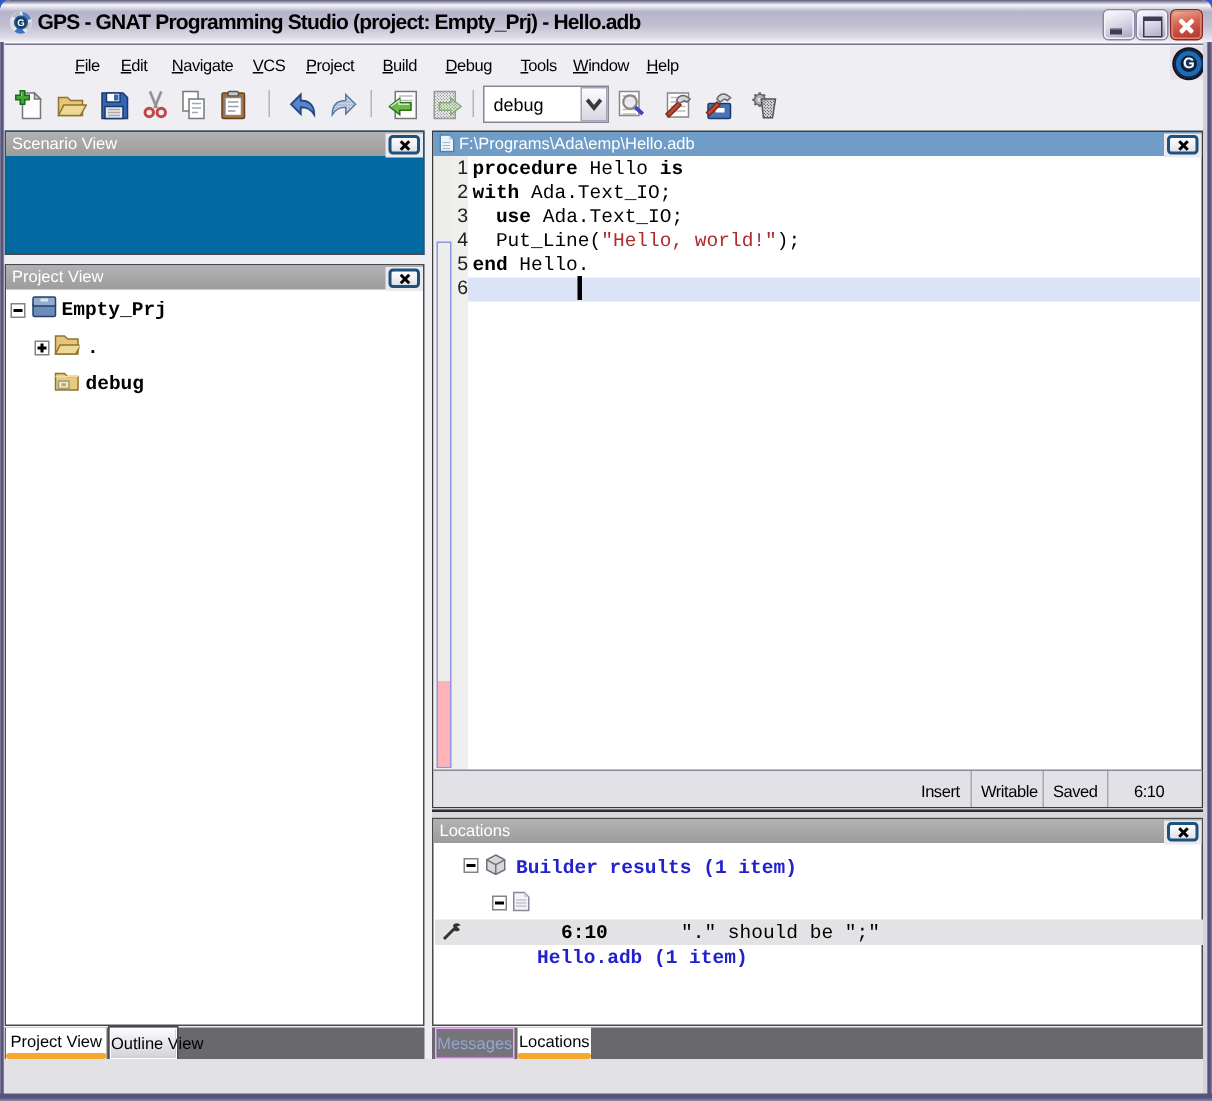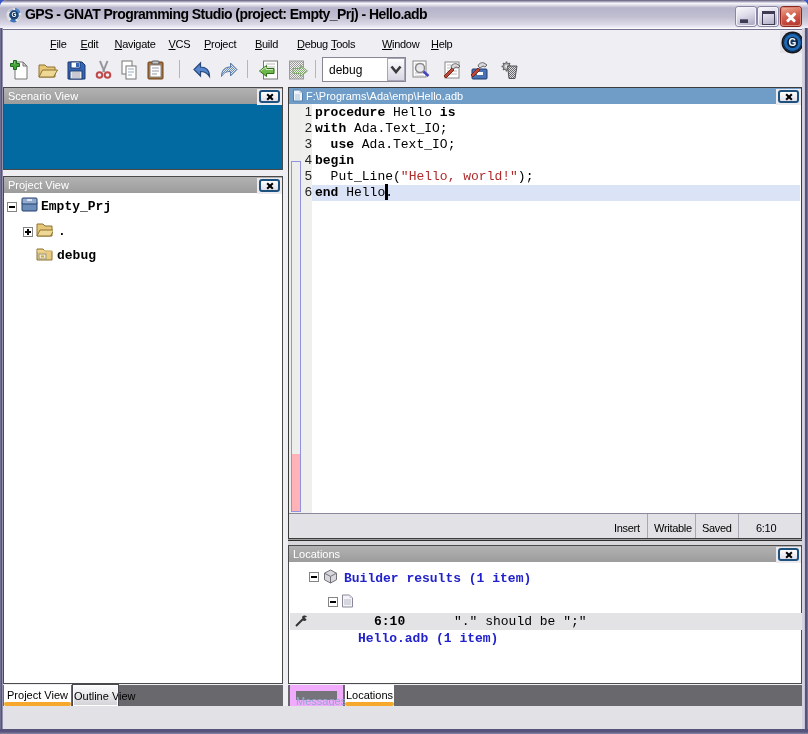--- a/index.html
+++ b/index.html
@@ -84,21 +84,21 @@
 #locations .lrow { position:absolute; font-size:13px; font-weight:bold; color:#2222cc; }
 #locerr { position:absolute; left:1px; top:67px; width:512px; height:17px; background:#e3e2e5; font-size:13px; }
 
 .tabstrip { position:absolute; height:21px; background:#69686d; }
 #ltabs { left:3px; top:685px; width:280px; }
 #rtabs { left:288px; top:685px; width:514px; }
 .tab { position:absolute; top:0; height:21px; font-size:11px; padding:4px 0 0 0; text-align:center; white-space:nowrap; }
 .tab.active { background:#fff; color:#000; }
 .tab.active::after { content:""; position:absolute; left:0; bottom:0; height:4px; width:100%; background:#f5a82c; border-radius:2px; }
 .tab.raised { background:linear-gradient(#fbfbfc,#d4d3d8); color:#000; border:1px solid #fff; outline:1px solid #4a4952; }
-.tab.sunken { background:#75747a; color:#93a7cc; border:6px solid #f0abfc; }
+.tab.sunken { background:#75747a; color:#93a7cc; border:1px solid #f0abfc; }
 
 #botbar { position:absolute; left:3px; top:706px; width:799px; height:23px; background:#e2e1e6; }
 #hsplit { position:absolute; left:288px; top:539px; width:514px; height:6px; background:linear-gradient(180deg,#fdfdfd 0%,#2e2e2e 18%,#2e2e2e 40%,#d8d7dc 40%,#d8d7dc 100%); }
 </style>
 </head>
 <body>
 <div id="win">
   <div id="titlebar">
     <svg id="title-ico" viewBox="0 0 20 20">
       <circle cx="10" cy="10" r="9.2" fill="#e8e8ec"></circle>
@@ -117,21 +117,21 @@
     <div class="capbtn" id="btn-close"></div>
   </div>
   <div id="menubar">
     <span class="mi" style="left:7px"><u>F</u>ile</span>
     <span class="mi" style="left:37.5px"><u>E</u>dit</span>
     <span class="mi" style="left:71.5px"><u>N</u>avigate</span>
     <span class="mi" style="left:125.5px"><u>V</u>CS</span>
     <span class="mi" style="left:161px"><u>P</u>roject</span>
     <span class="mi" style="left:212px"><u>B</u>uild</span>
     <span class="mi" style="left:254px"><u>D</u>ebug</span>
-    <span class="mi" style="left:288px"><u>T</u>ools</span>
+    <span class="mi" style="left:304px"><u>T</u>ools</span>
     <span class="mi" style="left:339px"><u>W</u>indow</span>
     <span class="mi" style="left:388px"><u>H</u>elp</span>
   </div>
   <div id="glogo-tile"></div>
     <div id="glogo">
       <span>G</span>
     </div>
   <div id="toolbar">
     <svg class="tbi" style="left:7px" viewBox="0 0 20 20">
         <path d="M5 2h8l4 4v13H5z" fill="#fdfdfd" stroke="#777"></path>
@@ -300,21 +300,21 @@
         <div id="speedpink"></div>
       </div>
     <div id="lnums">
         <div>1</div>
         <div>2</div>
         <div>3</div>
         <div>4</div>
         <div>5</div>
         <div>6</div>
       </div>
-    <div id="code" class="mono"><div><b>procedure</b> Hello <b>is</b></div><div><b>with</b> Ada.Text_IO;</div><div>  <b>use</b> Ada.Text_IO;</div><div><b>begin</b></div><div>  Put_Line(<span style="color:#b02a2a">"Hello, world!"</span>);</div><div><b>end</b> Hello.</div></div>
+    <div id="code" class="mono"><div><b>procedure</b> Hello <b>is</b></div><div><b>with</b> Ada.Text_IO;</div><div>  <b>use</b> Ada.Text_IO;</div><div>  Put_Line(<span style="color:#b02a2a">"Hello, world!"</span>);</div><div><b>end</b> Hello.</div></div>
     <div id="edstatus">
       <span class="cell" style="left:325px">Insert</span>
       <span class="sep" style="left:358px"></span>
       <span class="cell" style="left:365px">Writable</span>
       <span class="sep" style="left:406px"></span>
       <span class="cell" style="left:413px">Saved</span>
       <span class="sep" style="left:449px"></span>
       <span class="cell" style="left:467px">6:10</span>
     </div>
   </div>

